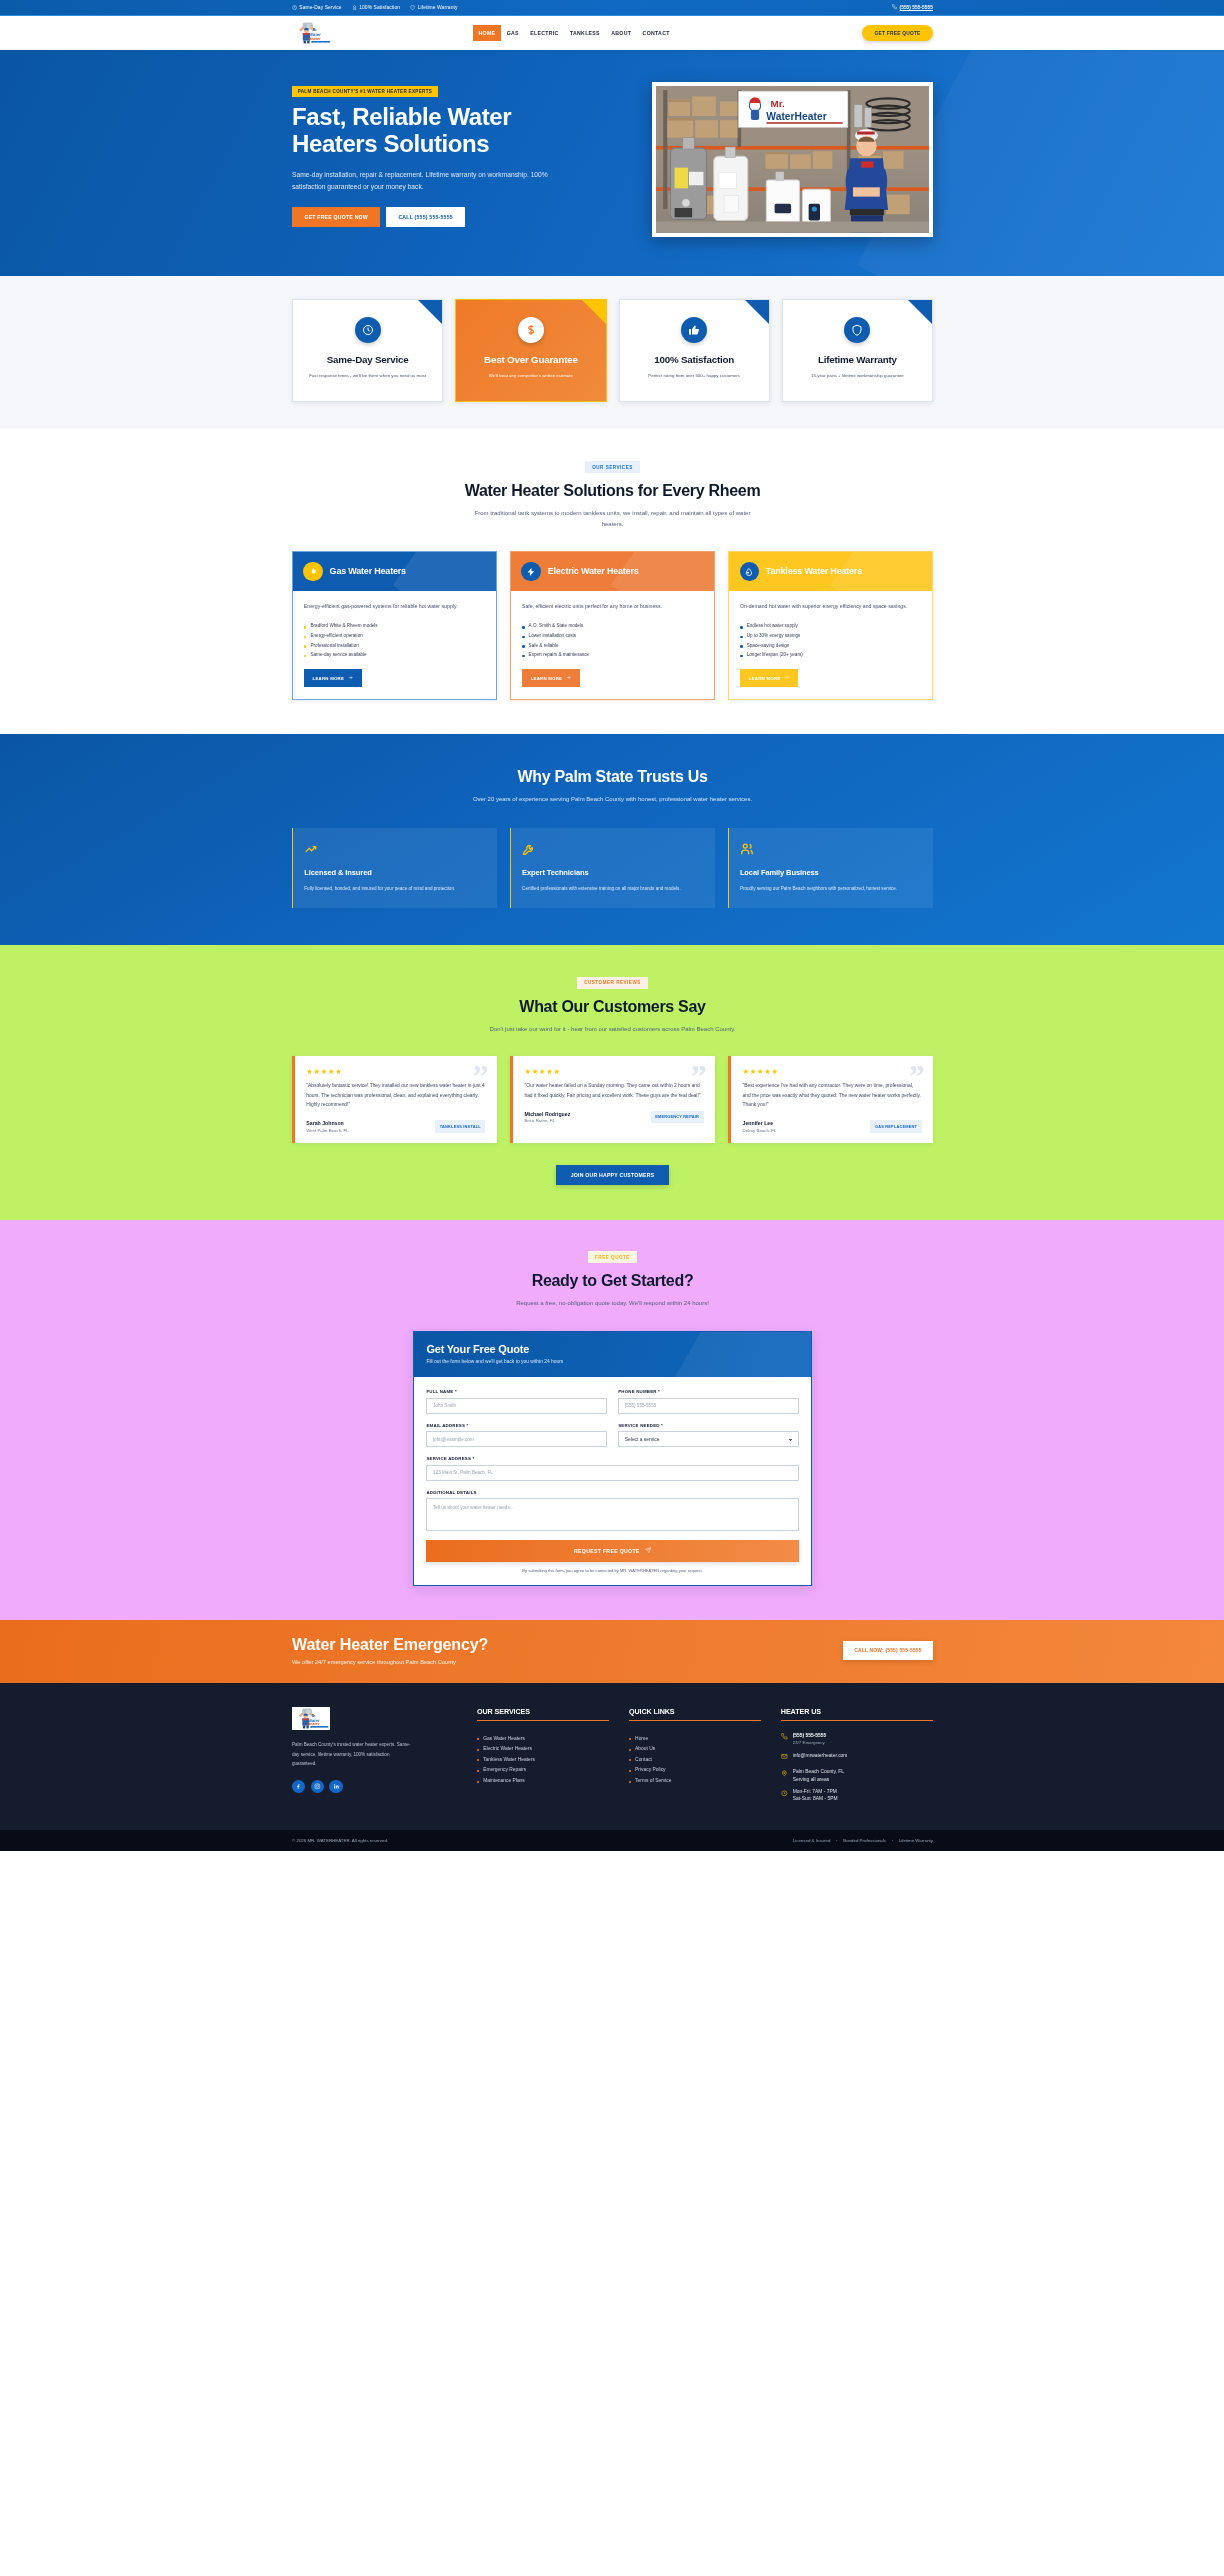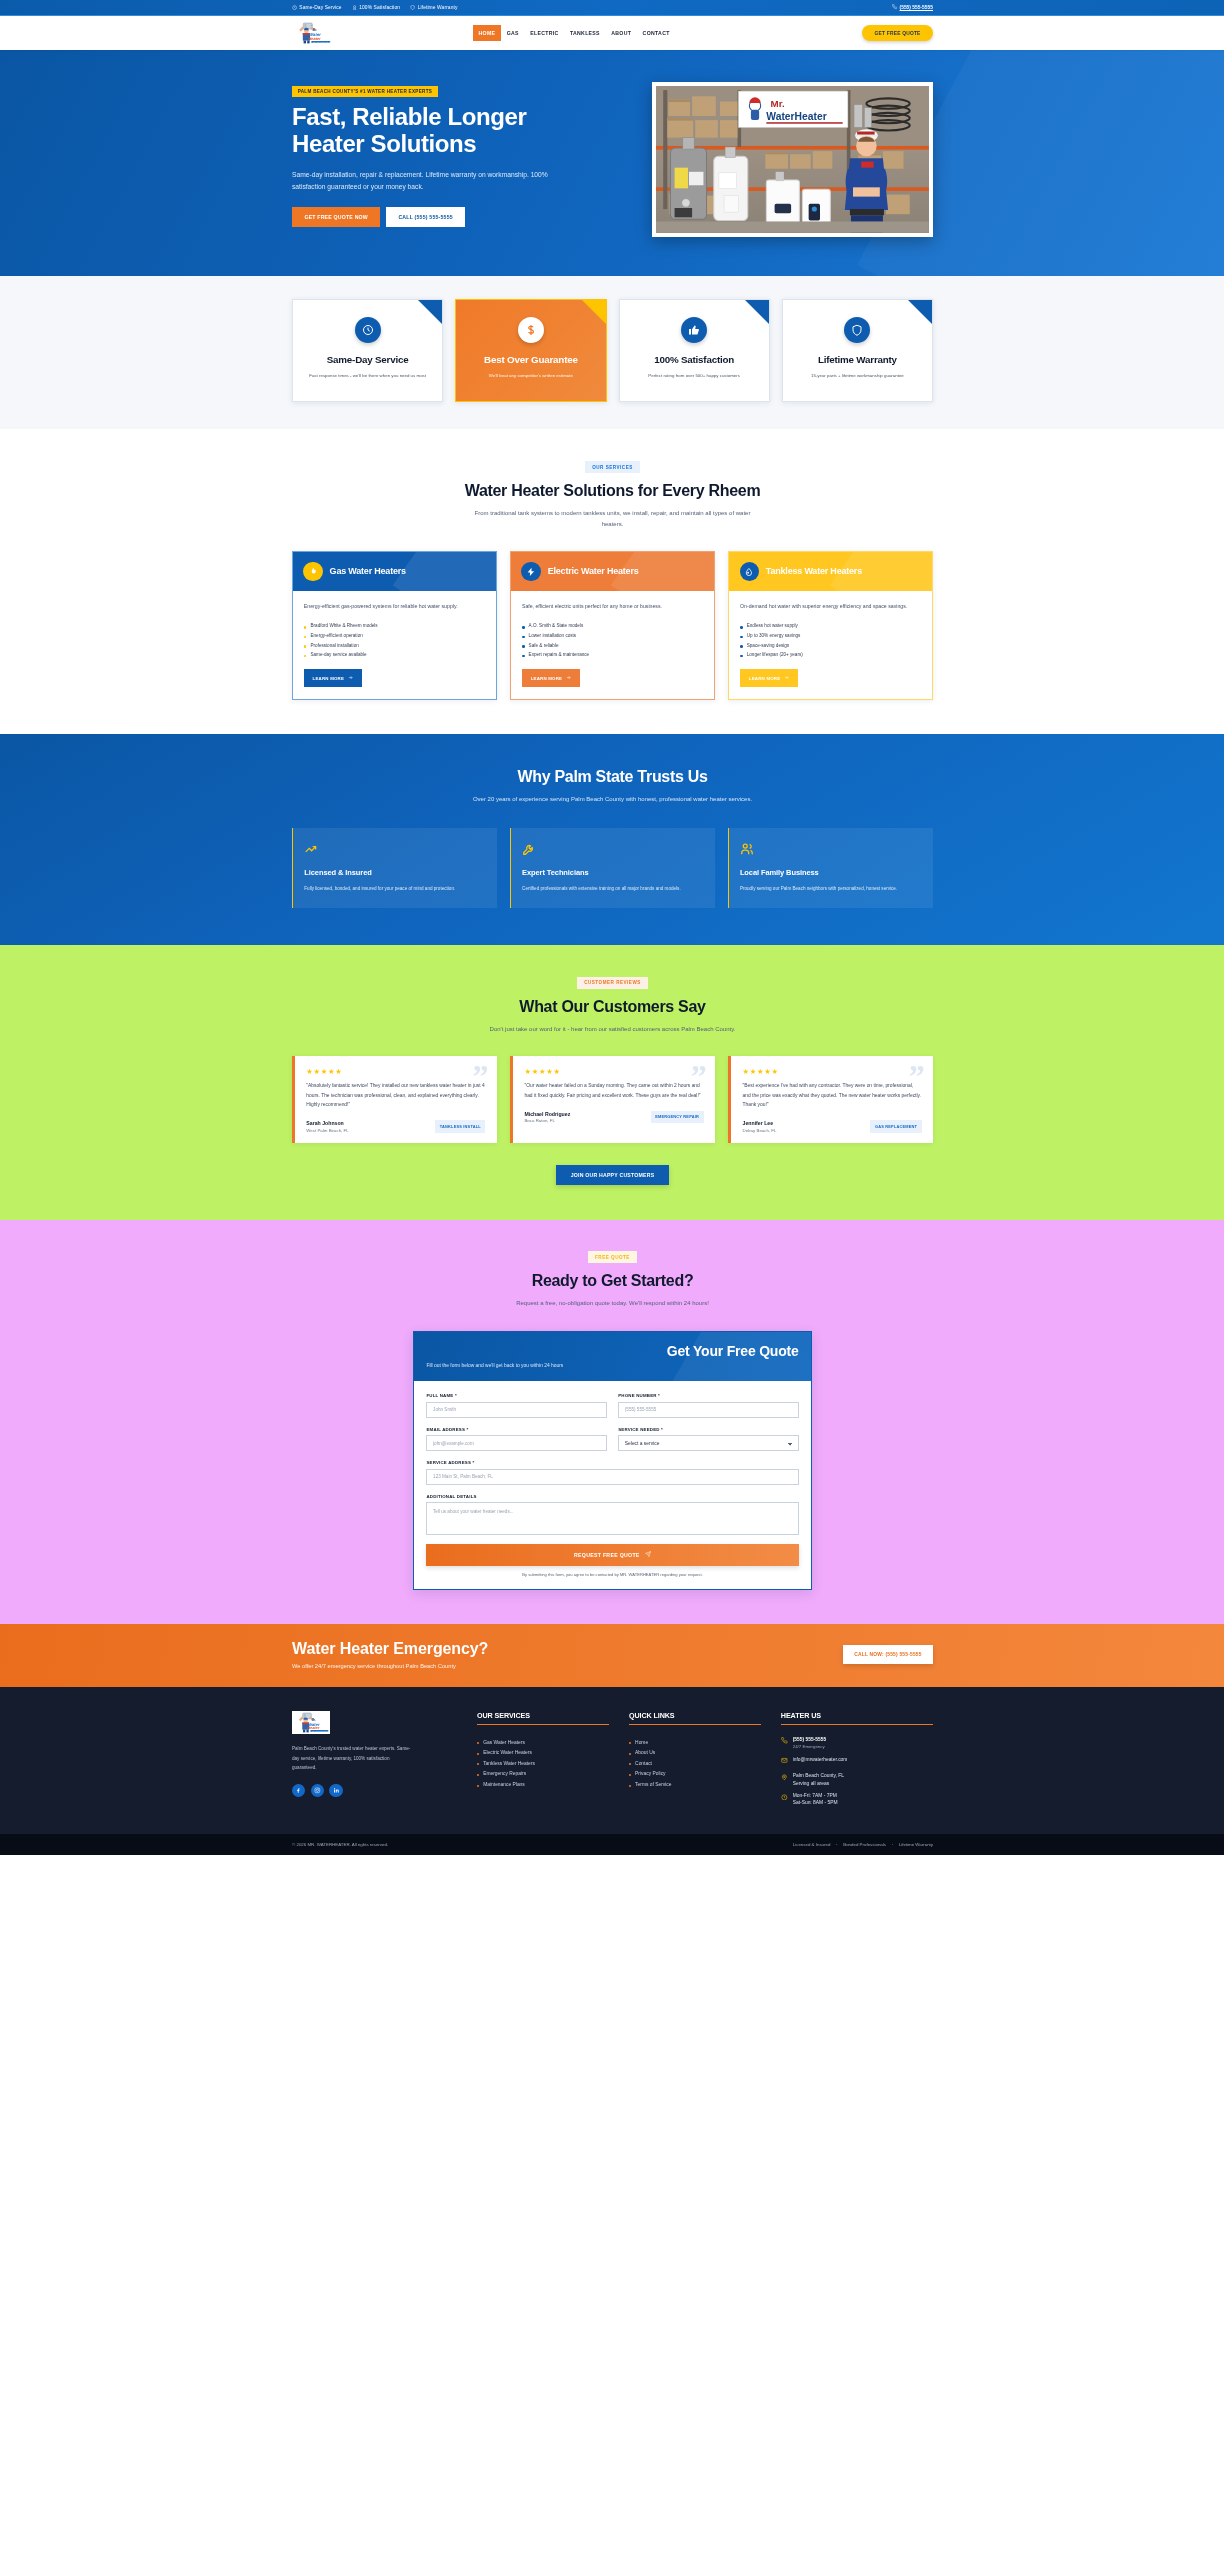--- a/index.html
+++ b/index.html
@@ -163,21 +163,21 @@
   .t-loc { font-size:4.4px; color:#6b7689; margin-top:1.5px; }
   .t-tag { background:#e7f0fb; color:#1268c9; font-size:3.9px; font-weight:bold; letter-spacing:0.2px; padding:3.6px 4.6px; white-space:nowrap; }
   .testi-cta { text-align:center; margin-top:21.6px; }
   .btn-blue { background:#0d5cb0; color:#fff; border:none; font-size:5.2px; font-weight:bold; letter-spacing:0.2px; padding:7.2px 14.4px; cursor:pointer; box-shadow:0 2.1px 5.2px rgba(0,0,0,.16); }
 
   
   .quote-sec { background:#f0abfc; padding:31px 0 34px; }
   .form-card { width:399px; margin:21.6px auto 0; border:1px solid #0d5cb0; background:#fff; box-shadow:0 3.1px 11.3px rgba(16,48,90,.14); }
   .form-head { background:linear-gradient(110deg,#0a56a4 0%,#1068bf 100%); padding:11.3px 12.4px 12.4px; position:relative; overflow:hidden; }
   .form-head:after{content:"";position:absolute;right:-31px;top:-41px;width:149px;height:149px;background:rgba(255,255,255,.06);transform:rotate(30deg);}
-  .form-head h3 { font-size:14px; font-weight:bold; color:#fff; margin-bottom:4.1px; letter-spacing:-0.2px; position:relative; z-index:2;text-align:right; }
+  .form-head h3 { font-size:11px; font-weight:bold; color:#fff; margin-bottom:4.1px; letter-spacing:-0.2px; position:relative; z-index:2; }
   .form-head p { font-size:4.9px; color:#d6e6f8; position:relative; z-index:2; }
   .form-body { padding:12.4px 12.4px 11.3px; }
   .f-row { display:grid; grid-template-columns:1fr 1fr; gap:11.3px; margin-bottom:8.8px; }
   .f-group { display:flex; flex-direction:column; }
   .f-label { font-size:4.4px; font-weight:bold; letter-spacing:0.2px; color:#101a2e; margin-bottom:3.6px; }
   .f-input { border:0.5px solid #c9d3e0; padding:4.6px 5.7px; font-size:4.6px; color:#49536a; font-family:"Liberation Sans",sans-serif; background:#fff; }
   .f-input::placeholder { color:#9aa4b5; }
   .f-select { border:0.5px solid #c9d3e0; padding:4.6px 5.7px; font-size:4.9px; color:#2b3448; font-family:"Liberation Sans",sans-serif; background:#fff; appearance:none;
      background-image:linear-gradient(45deg,transparent 50%,#56607a 50%),linear-gradient(135deg,#56607a 50%,transparent 50%);
      background-position:calc(100% - 7.2px) 6.7px, calc(100% - 4.6px) 6.7px; background-size:2.6px 2.6px,2.6px 2.6px; background-repeat:no-repeat; }
@@ -303,21 +303,21 @@
         <a href="#">CONTACT</a>
       </nav>
       <button class="quote-btn">GET FREE QUOTE</button>
     </div>
   </header>
 
   <section class="hero">
     <div class="hero-inner">
       <div class="hero-left">
         <div class="badge-hero">PALM BEACH COUNTY'S #1 WATER HEATER EXPERTS</div>
-        <h1>Fast, Reliable Longer Heater Solutions</h1>
+        <h1>Fast, Reliable Water Heaters Solutions</h1>
         <p class="sub">Same-day installation, repair &amp; replacement. Lifetime warranty on workmanship. 100% satisfaction guaranteed or your money back.</p>
         <div class="hero-btns">
           <button class="btn-orange">GET FREE QUOTE NOW</button>
           <button class="btn-white">CALL (555) 555-5555</button>
         </div>
       </div>
       <div class="hero-right">
         <div class="hero-photo">
           <div class="photo-inner">
             <svg viewBox="0 0 529 284" preserveAspectRatio="none" style="width:100%;height:100%;display:block">

